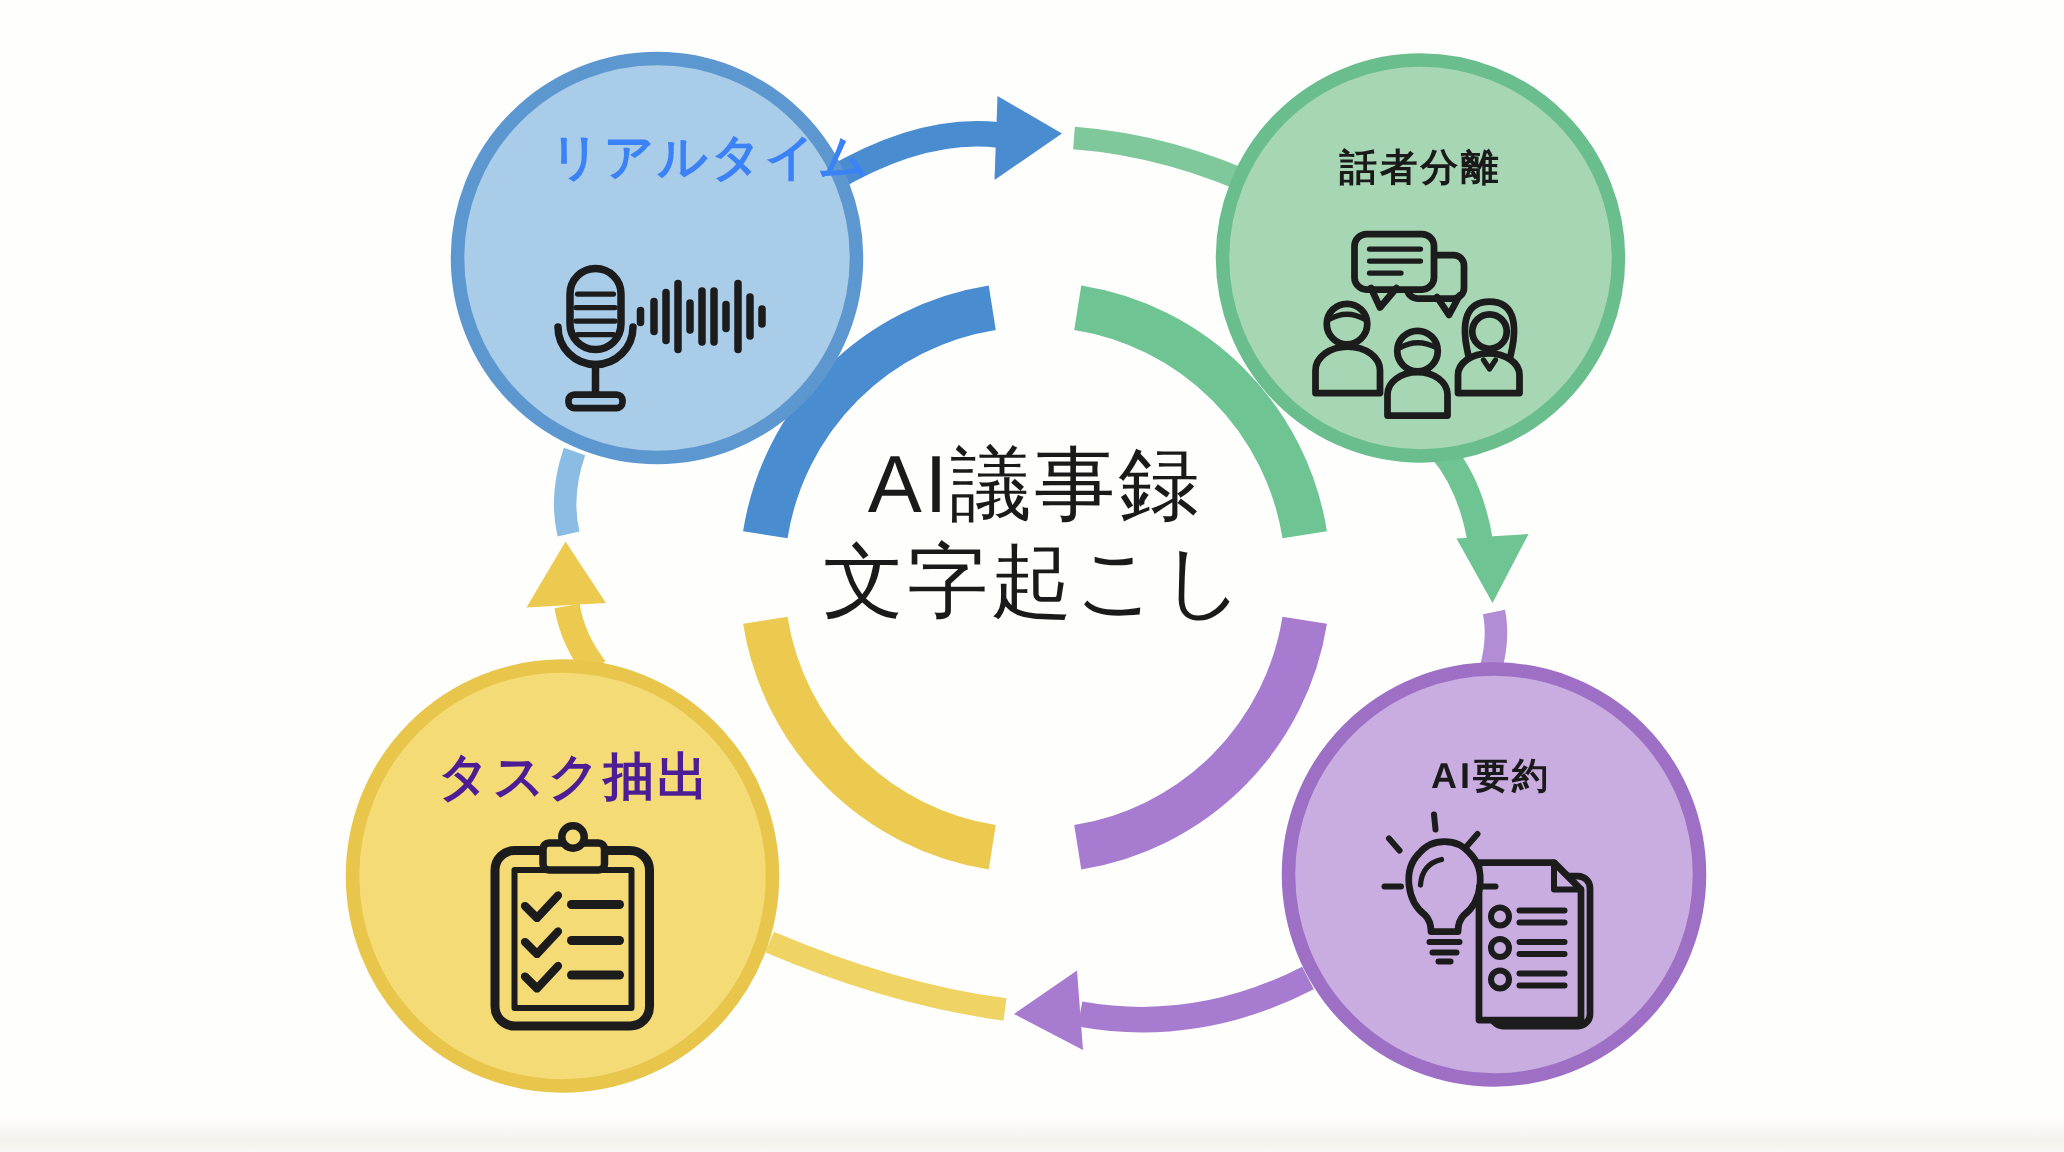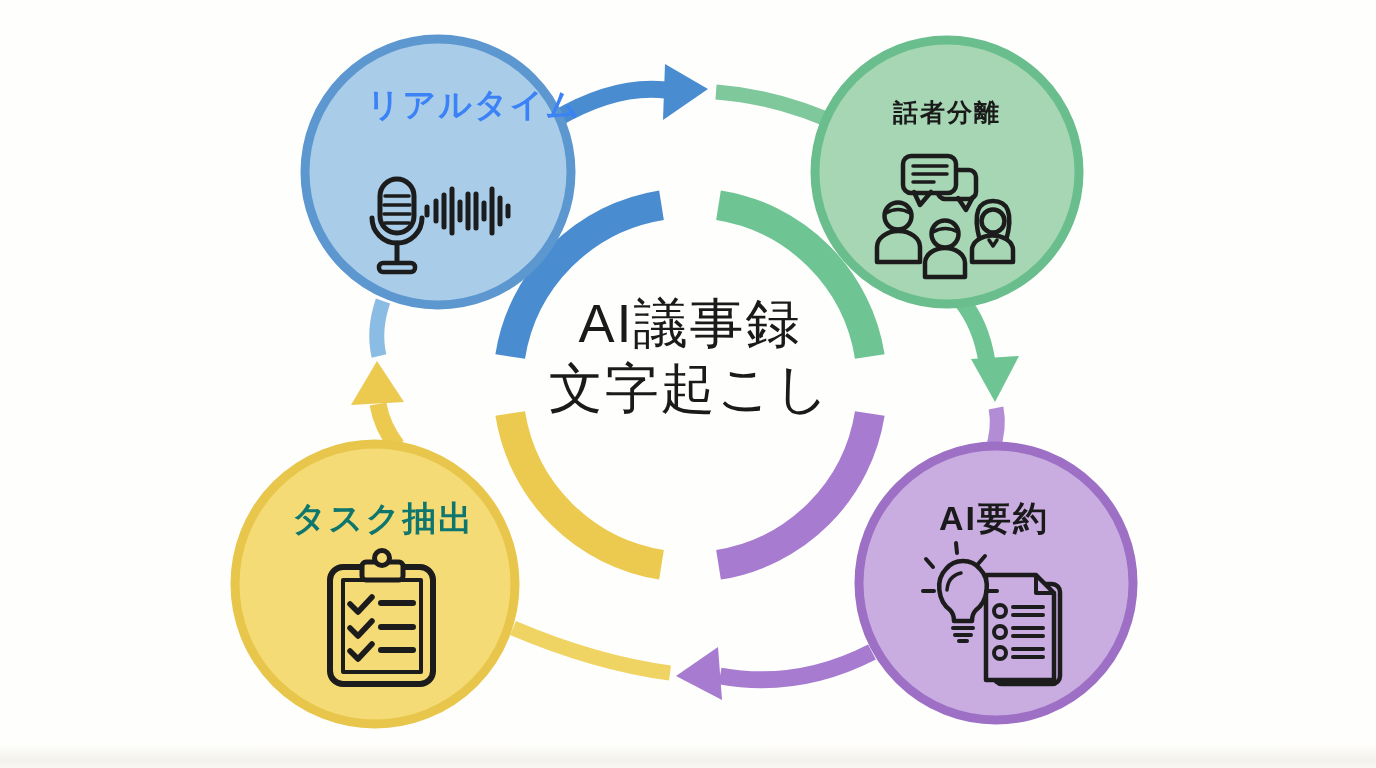--- a/index.html
+++ b/index.html
@@ -15,21 +15,21 @@
   .center-title{
     left:690px;top:291px;
     font-size:54px;line-height:65px;font-weight:400;
     letter-spacing:2px;
   }
   .center-title span{display:block;}
   .node-label{font-weight:800;letter-spacing:2px;}
   .node-label span{display:block;}
   .label-tl{left:437px;top:84px;font-size:33px;line-height:42px;}
   .label-tr{left:947px;top:92px;font-size:25px;line-height:40px;}
-  .label-br{left:994px;top:498px;font-size:34px;line-height:40px;}
+  .label-br{left:994px;top:498px;font-size:24px;line-height:40px;}
   .label-bl{left:383px;top:499px;font-size:34px;line-height:38px;}
   .table-edge{
     position:absolute;left:0;bottom:0;width:1376px;height:24px;
     background:linear-gradient(to bottom, rgba(238,234,224,0) 0%, rgba(233,229,218,0.5) 70%, rgba(238,234,226,0.35) 100%);
   }
 </style>
 </head>
 <body>
 
 <div class="canvas" style="background-color: rgb(254, 254, 253);">
@@ -168,18 +168,18 @@
   </div>
 
   <div class="txt node-label label-tr" style="color: rgb(26, 26, 26);">
     <span>話者分離</span>
   </div>
 
   <div class="txt node-label label-br" style="color: rgb(26, 26, 26);">
     <span>AI要約</span>
   </div>
 
-  <div class="txt node-label label-bl" style="color: #0f766e;">
+  <div class="txt node-label label-bl" style="color: #4c1d95;">
     <span>タスク抽出</span>
   </div>
 
   <div class="table-edge"></div>
 </div>
 
 </body></html>

